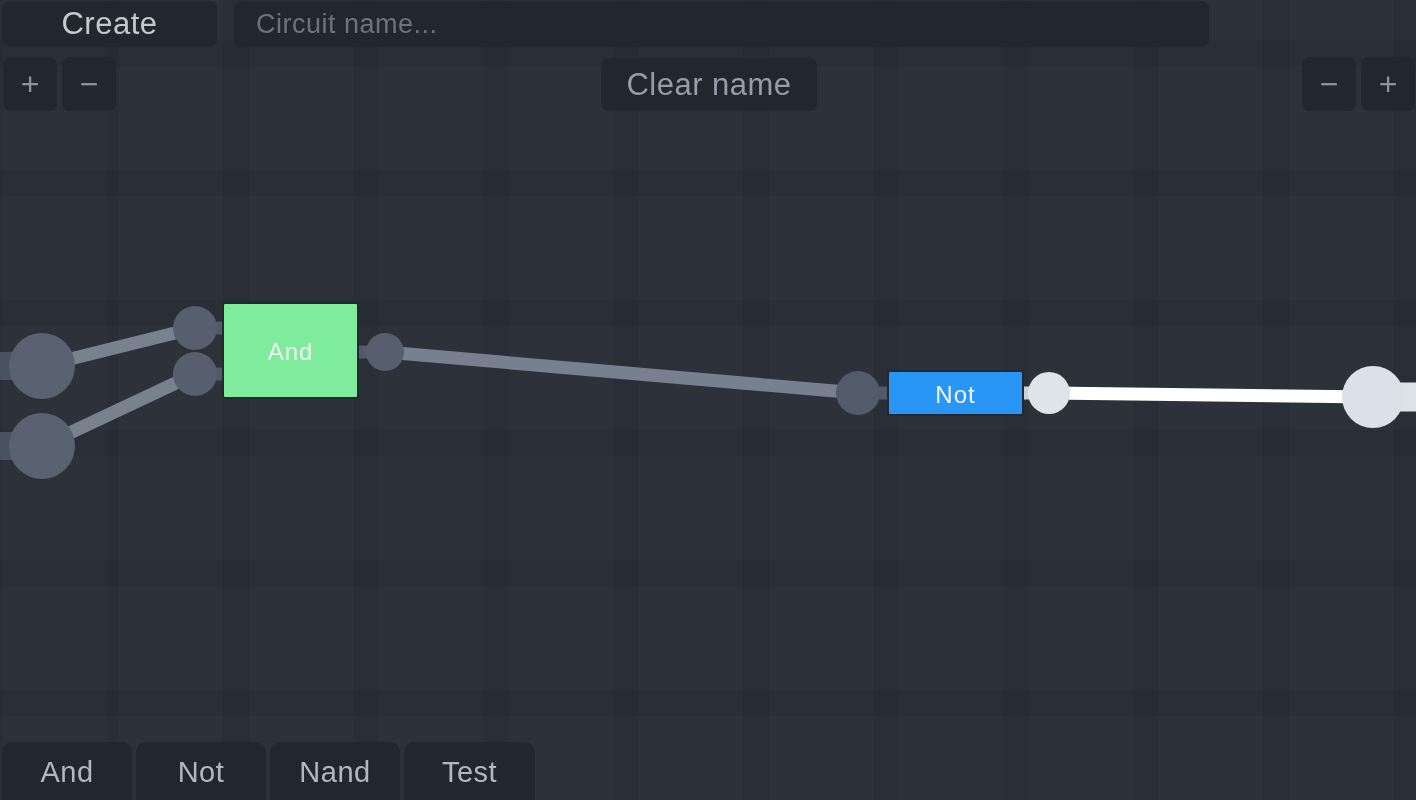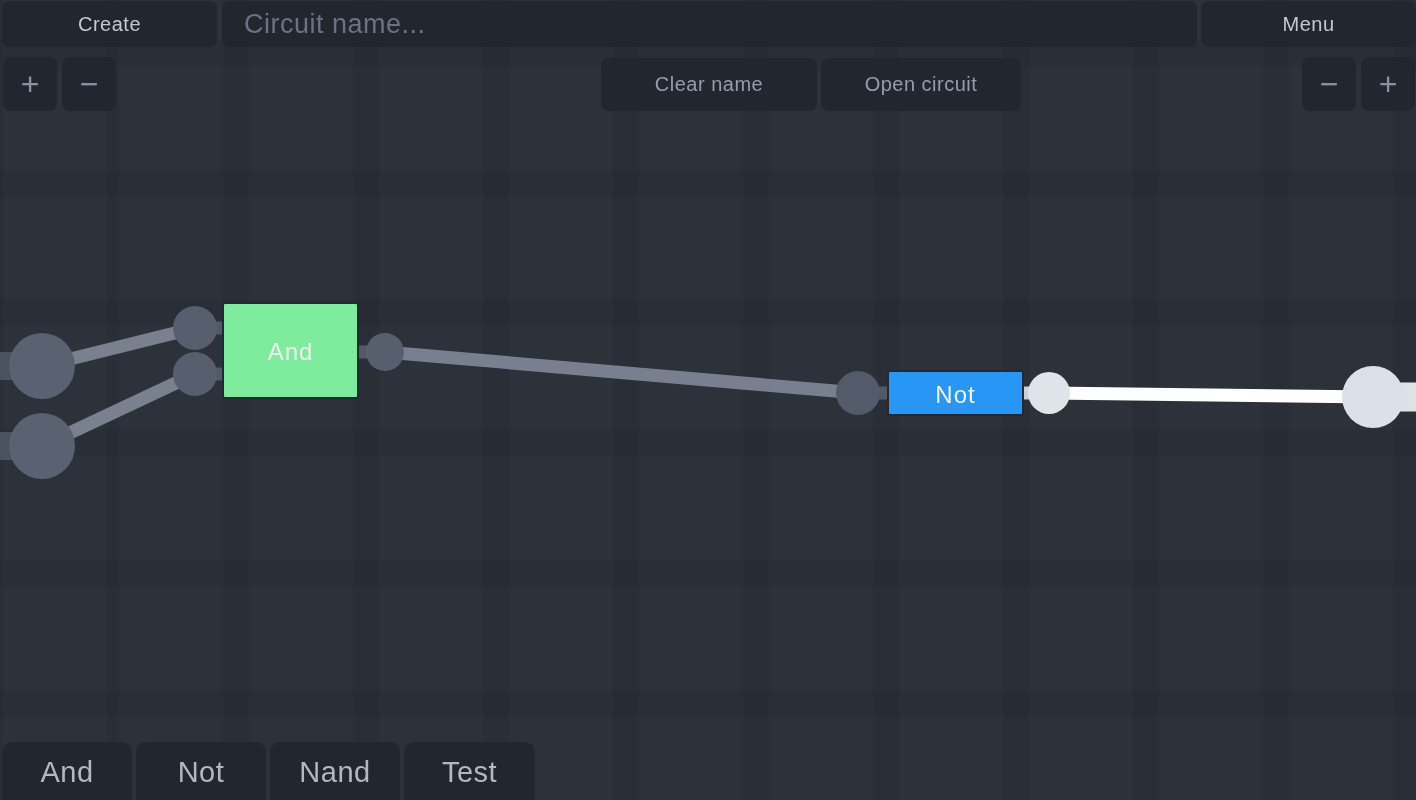--- a/index.html
+++ b/index.html
@@ -11,28 +11,28 @@
     background-image:
       repeating-linear-gradient(0deg,  rgba(255,255,255,0.017) 0 104px, rgba(0,0,0,0) 104px 130px),
       repeating-linear-gradient(90deg, rgba(255,255,255,0.017) 0 104px, rgba(0,0,0,0) 104px 130px);
     background-position:119px 20px;
   }
   svg.board{ position:absolute; inset:0; }
   svg text{ font-family:"Liberation Sans", sans-serif; font-weight:300; letter-spacing:1px; }
 
   .btn{
     position:absolute; background:#22262e; border:none; border-radius:8px;
-    color:#969da9; font-family:inherit; font-weight:300; font-size:20px;
+    color:#969da9; font-family:inherit; font-weight:300; font-size:31px;
     letter-spacing:0.5px; display:flex; align-items:center; justify-content:center;
     cursor:pointer;
   }
   .btn.bright{ color:#c4c9d0; }
 
   .name-input{
-    position:absolute; left:222px; top:1px; width:975px; height:46px;
+    position:absolute; left:234px; top:1px; width:975px; height:46px;
     background:#22262e; border:none; border-radius:8px; outline:none;
     color:#84cc16; font-family:inherit; font-weight:300; font-size:27px;
     letter-spacing:0.5px; padding:0 22px;
   }
   .name-input::placeholder{ color:#6b7280; opacity:1; }
 
   .zoom-btn{
     position:absolute; width:54px; height:54px; top:57px;
     background:#22262e; border:none; border-radius:8px;
     color:#8b92a0; font-family:inherit; font-weight:300; font-size:32px;
@@ -75,27 +75,25 @@
       <rect x="223" y="303" width="135" height="95" rx="2" fill="#7eec9c" stroke="#242833" stroke-width="2"></rect>
       <text x="290.5" y="351.5" fill="#eef3ef" font-size="24" text-anchor="middle" dominant-baseline="central">And</text>
       <rect x="888" y="371" width="135" height="44" rx="2" fill="#2896f5" stroke="#242833" stroke-width="2"></rect>
       <text x="955.5" y="394" fill="#f0f4f7" font-size="24" text-anchor="middle" dominant-baseline="central">Not</text>
     </svg>
 
   <button class="btn bright" style="left:2px; top:1px; width:215px; height:46px;">Create</button>
 
   <input class="name-input" type="text" placeholder="Circuit name..." style="">
 
-  <button class="btn bright" style="left:1201px; top:1px; width:215px; height:46px;">Menu</button>
 
   <button class="zoom-btn" style="left:3px;">+</button>
   <button class="zoom-btn" style="left:62px;">−</button>
 
   <button class="btn" style="left:601px; top:58px; width:216px; height:53px;">Clear name</button>
-  <button class="btn" style="left:821px; top:58px; width:200px; height:53px;">Open circuit</button>
 
   <button class="zoom-btn" style="left:1302px;">−</button>
   <button class="zoom-btn" style="left:1361px;">+</button>
 
   <button class="palette-btn" style="left:2px; width:130px;">And</button>
   <button class="palette-btn" style="left:136px; width:130px;">Not</button>
   <button class="palette-btn" style="left:270px; width:130px;">Nand</button>
   <button class="palette-btn" style="left:404px; width:131px;">Test</button>
 </div>
 

